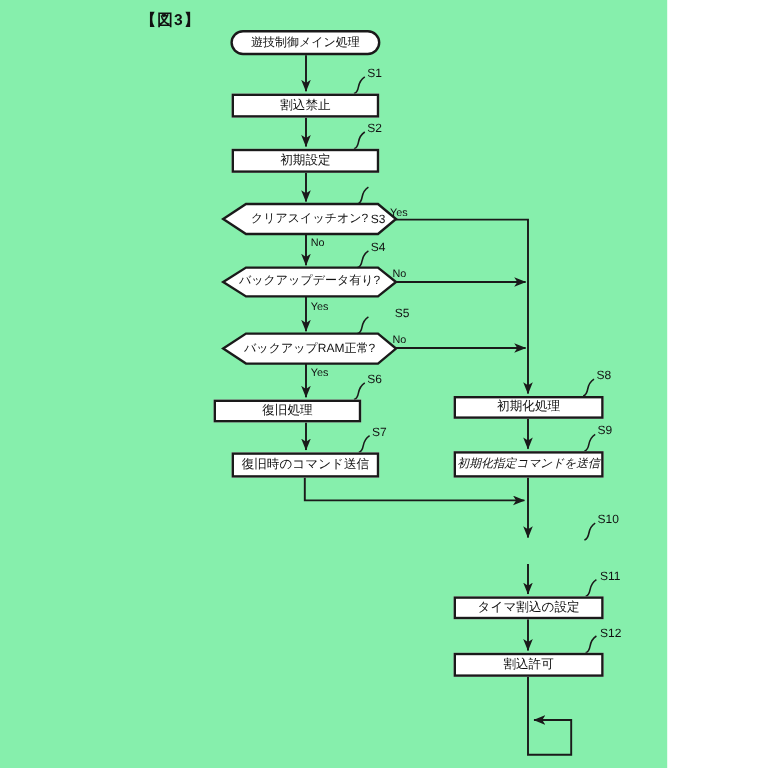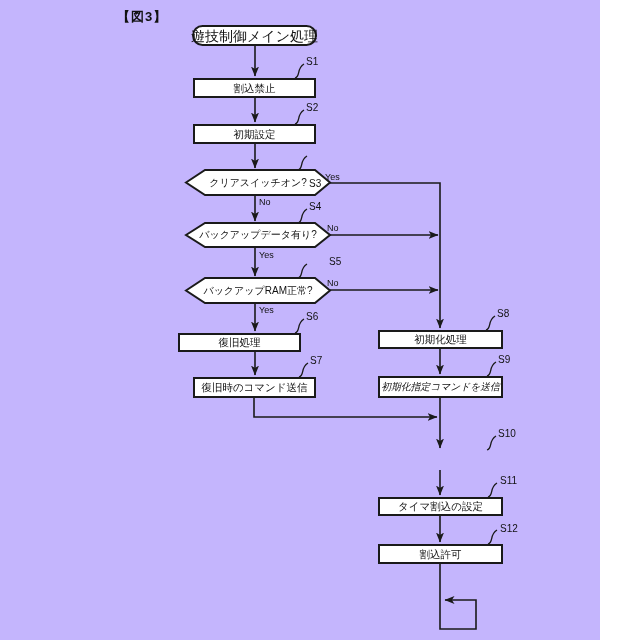--- a/index.html
+++ b/index.html
@@ -1,29 +1,29 @@
 <!DOCTYPE html>
 <html><head>
 <meta charset="utf-8">
 <style>
   html,body{margin:0;padding:0;background:#ffffff;}
   #canvas{
-    position:relative;width:600px;height:640px;background:#c4b5fd;
+    position:relative;width:556px;height:640px;background:#86efac;
     font-family:"Liberation Sans","DejaVu Sans",sans-serif;color:#111;
     overflow:hidden;
     text-align:right;
   }
   #wires{position:absolute;left:0;top:0;width:640px;height:640px;}
   .fig-title{position:absolute;font-size:13px;font-weight:600;letter-spacing:1px;}
   .node{
     position:absolute;box-sizing:border-box;border:2px solid #1a1a1a;background:#fff;
     display:flex;align-items:center;justify-content:center;
     font-size:10.5px;white-space:nowrap;line-height:1;
   }
-  .oval{border-radius:12px;font-size:14px;}
+  .oval{border-radius:12px;font-size:10px;}
   .tight{font-size:9.8px;font-style:italic;}
   .hextext{
     position:absolute;display:flex;align-items:center;justify-content:center;
     font-size:10px;white-space:nowrap;line-height:1;
   }
   .tag{position:absolute;font-size:10px;line-height:1;}
   .yn{position:absolute;font-size:9px;line-height:1;}
 </style>
 </head>
 <body>

